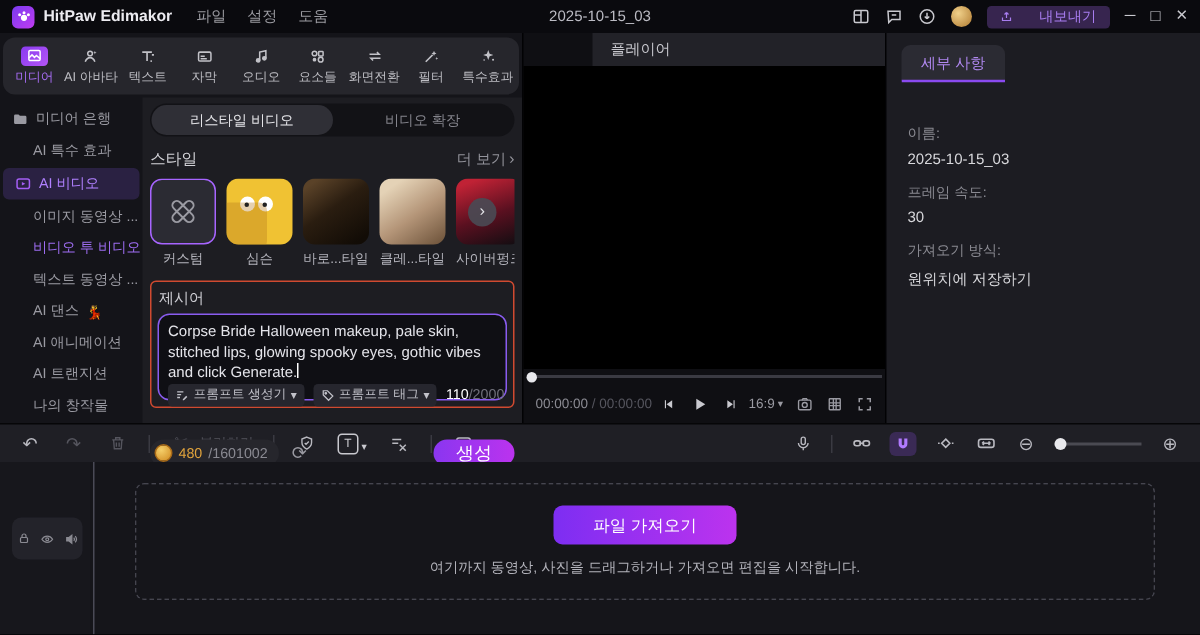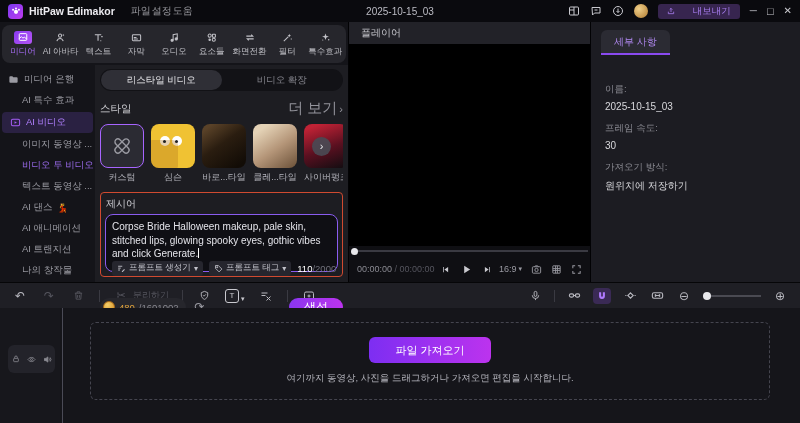--- a/index.html
+++ b/index.html
@@ -6,21 +6,21 @@
   .app{position:relative;width:800px;height:423px;background:#0c0c10;overflow:hidden;
        font-family:"Liberation Sans","DejaVu Sans",sans-serif;color:#d8d8dc;
        -webkit-font-smoothing:antialiased;}
   svg{display:block}
 
   
   .titlebar{height:22px;display:flex;align-items:center;padding:0 8px;background:#0a0a0e;}
   .logo{width:15px;height:15px;border-radius:4px;background:linear-gradient(135deg,#7a3bf0,#c03bf0);
         display:flex;align-items:center;justify-content:center;margin-right:6px;flex:0 0 auto;}
   .appname{font-size:10.5px;font-weight:bold;color:#ecebf0;margin-right:16px;white-space:nowrap;}
-  .menus{display:flex;gap:1px;font-size:10px;color:#9a9aa0;}
+  .menus{display:flex;gap:14px;font-size:10px;color:#9a9aa0;}
   .proj-title{position:absolute;left:50%;transform:translateX(-50%);font-size:10px;color:#bcbcc4;}
   .tb-right{margin-left:auto;display:flex;align-items:center;gap:10px;color:#c9c9cf;}
   .avatar{width:14px;height:14px;border-radius:50%;background:radial-gradient(circle at 35% 35%,#f0d08a,#b07a30);}
   .export-btn{height:15px;display:flex;align-items:center;gap:18px;padding:0 9px;border-radius:3px;
               background:#37254f;color:#a87df0;font-size:9.5px;white-space:nowrap;}
   .winbtn{font-size:10px;color:#c9c9cf;line-height:1;}
   .winbtn.b-min::before{content:"─"} .winbtn.b-max::before{content:"□";font-size:11px} .winbtn.b-close::before{content:"✕"}
 
   
   .workspace{height:260px;display:flex;}
@@ -49,21 +49,21 @@
   .snav.hl{color:#9d6cf0;}
   .emoji{font-size:9px}
 
   
   .media-panel{flex:1;background:#1d1d22;padding:4px 5px 0;box-sizing:border-box;position:relative;min-width:0;}
   .seg{height:20px;background:#121216;border-radius:11px;display:flex;padding:1px;}
   .seg-btn{flex:1;display:flex;align-items:center;justify-content:center;font-size:9.5px;color:#84848c;border-radius:10px;white-space:nowrap;}
   .seg-btn.active{background:#2f2f36;color:#e4e4e8;}
   .style-head{margin-top:8px;display:flex;align-items:center;justify-content:space-between;}
   .style-title{font-size:10.5px;color:#d2d2d7;}
-  .more{font-size:15px;color:#93939b;display:flex;align-items:center;gap:2px;}
+  .more{font-size:10px;color:#93939b;display:flex;align-items:center;gap:2px;}
   .more::after{content:"›";font-size:11px;}
   .thumbs{margin-top:6px;display:flex;gap:7px;position:relative;overflow:hidden;}
   .thumb{width:44px;flex:0 0 auto;}
   .sq{width:44px;height:44px;border-radius:8px;box-sizing:border-box;}
   .sq.custom{background:#2b2b33;border:1.5px solid #a765ff;display:flex;align-items:center;justify-content:center;color:#9a9aa2;}
   .sq.simpson{background:#f0c233;position:relative;overflow:hidden;}
   .sq.simpson::before{content:"";position:absolute;left:9px;top:12px;width:10px;height:10px;border-radius:50%;
        background:#fff;box-shadow:12px 0 0 #fff;}
   .sq.simpson::after{content:"";position:absolute;left:12px;top:16px;width:3px;height:3px;border-radius:50%;
        background:#222;box-shadow:12px 0 0 #222, -2px 14px 0 14px rgba(180,120,30,.35);}
@@ -95,21 +95,21 @@
   .coin{width:12px;height:12px;border-radius:50%;background:radial-gradient(circle at 35% 30%,#f5cf6a,#d08a20);
         border:1px solid #a86a18;box-sizing:border-box;}
   .cr-amt{font-size:9.5px;color:#e0a33c;}
   .cr-total{font-size:9.5px;color:#8a8a92;}
   .refresh{margin-left:8px;color:#9a9aa2;font-size:12px;line-height:1;}
   .refresh::before{content:"⟳";}
   .gen-btn{margin-left:auto;width:54px;height:18px;border-radius:9px;background:linear-gradient(90deg,#8a36f0,#bb33ee);
            color:#fff;font-size:12px;display:flex;align-items:center;justify-content:center;}
 
   
-  .player-header{height:22px;background:#222228;display:flex;align-items:center;padding-left:12px;}
+  .player-header{height:22px;background:#222228;display:flex;align-items:center;padding-left:12px;margin-left:46px;}
   .player-title{font-size:10px;color:#c6c6cc;}
   .video{flex:1;background:#000;}
   .seek{height:10px;display:flex;align-items:center;padding:0 2px;gap:0;}
   .knob{width:7px;height:7px;border-radius:50%;background:#e8e8ec;flex:0 0 auto;}
   .seek-track{flex:1;height:2px;background:#3a3a42;}
   .pctrl{height:26px;display:flex;align-items:center;padding:0 8px;color:#9a9aa2;}
   .ptime{font-size:9px;color:#8a8a92;white-space:nowrap;}
   .ptime .ttl{color:#55555e;}
   .pc-center{display:flex;align-items:center;gap:11px;margin:0 auto;color:#c9c9cf;}
   .ratio{font-size:9px;color:#9a9aa2;display:flex;align-items:center;gap:2px;white-space:nowrap;}

